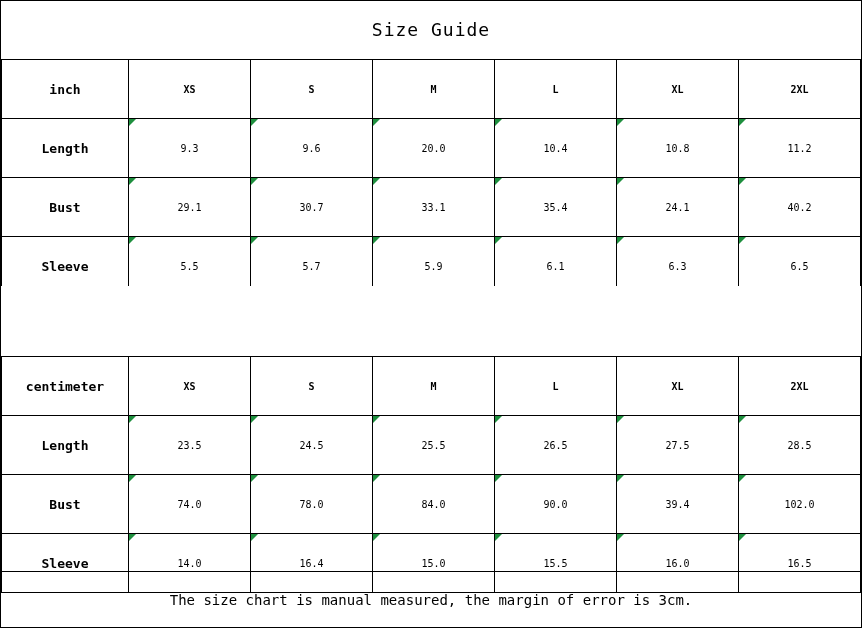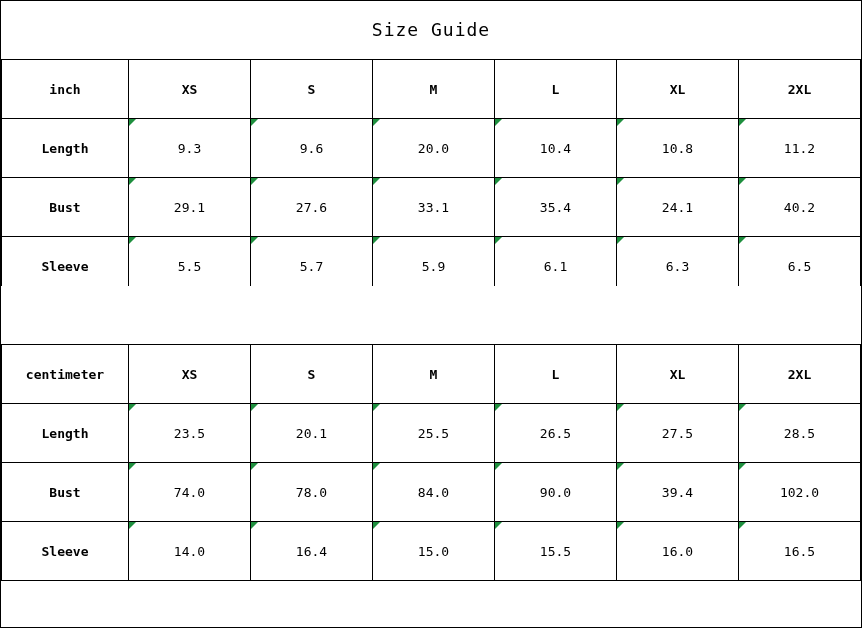--- a/index.html
+++ b/index.html
@@ -34,27 +34,27 @@
     color: #000000;
   }
   table.size-table {
     position: absolute;
     left: 0;
     width: 860px;
     border-collapse: collapse;
     table-layout: fixed;
   }
   table.inch-table { top: 58px; }
-  table.cm-table  { top: 343px; }
+  table.cm-table  { top: 355px; }
   table.size-table td {
     border: 1px solid #000000;
     height: 56px;
     text-align: center;
     vertical-align: middle;
-    font-size: 13px;
+    font-size: 10px;
     position: relative;
   }
   table.size-table tr td:first-child {
     width: 124px;
     font-weight: bold;
     font-size: 13px;
   }
   table.size-table thead td {
     font-weight: bold;
   }
@@ -116,21 +116,21 @@
         <td class="mark">9.3</td>
         <td class="mark">9.6</td>
         <td class="mark">20.0</td>
         <td class="mark">10.4</td>
         <td class="mark">10.8</td>
         <td class="mark">11.2</td>
       </tr>
       <tr>
         <td>Bust</td>
         <td class="mark">29.1</td>
-        <td class="mark">27.6</td>
+        <td class="mark">30.7</td>
         <td class="mark">33.1</td>
         <td class="mark">35.4</td>
         <td class="mark">24.1</td>
         <td class="mark">40.2</td>
       </tr>
       <tr>
         <td>Sleeve</td>
         <td class="mark">5.5</td>
         <td class="mark">5.7</td>
         <td class="mark">5.9</td>
@@ -152,21 +152,21 @@
         <td>M</td>
         <td>L</td>
         <td>XL</td>
         <td>2XL</td>
       </tr>
     </thead>
     <tbody>
       <tr>
         <td>Length</td>
         <td class="mark">23.5</td>
-        <td class="mark">20.1</td>
+        <td class="mark">24.5</td>
         <td class="mark">25.5</td>
         <td class="mark">26.5</td>
         <td class="mark">27.5</td>
         <td class="mark">28.5</td>
       </tr>
       <tr>
         <td>Bust</td>
         <td class="mark">74.0</td>
         <td class="mark">78.0</td>
         <td class="mark">84.0</td>
@@ -179,14 +179,15 @@
         <td class="mark">14.0</td>
         <td class="mark">16.4</td>
         <td class="mark">15.0</td>
         <td class="mark">15.5</td>
         <td class="mark">16.0</td>
         <td class="mark">16.5</td>
       </tr>
     </tbody>
   </table>
 
+  <div class="footnote">The size chart is manual measured, the margin of error is 3cm.</div>
 
 </div>
 
 </body></html>

